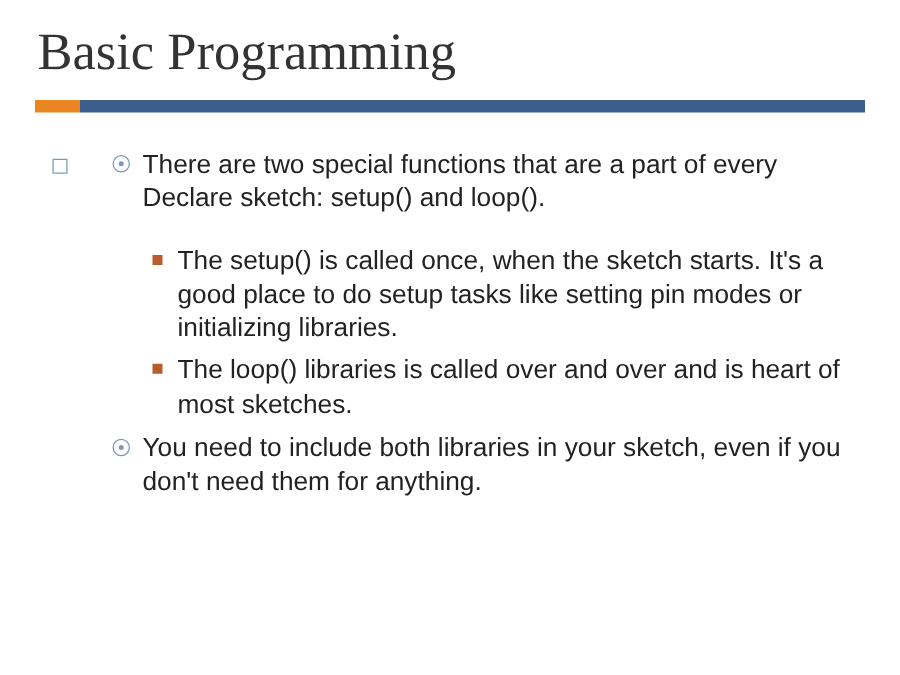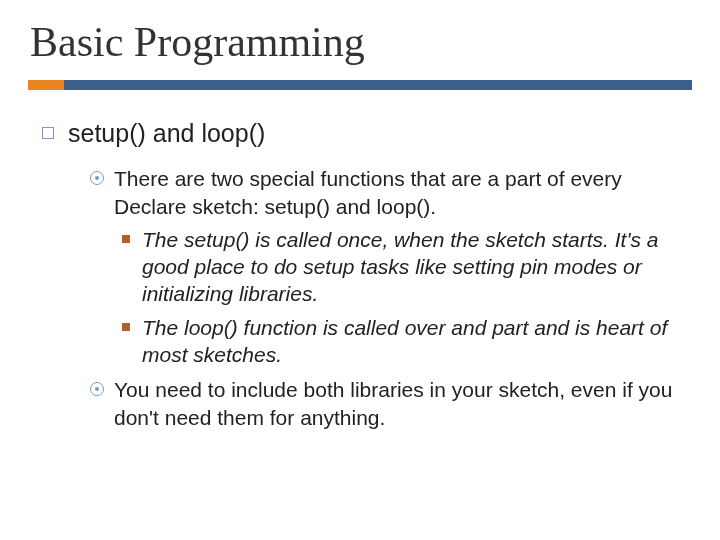--- a/index.html
+++ b/index.html
@@ -80,23 +80,22 @@
     position: absolute;
     left: 4.5px;
     top: 10.5px;
     width: 4px;
     height: 4px;
     border-radius: 50%;
     background: #7a9ac0;
   }
   .level3 {
     list-style: none;
-    margin-top: 6px;
+    margin-top: 22px;
     margin-left: 8px;
-    font-style: italic;
   }
   .level3 > li {
     position: relative;
     padding-left: 20px;
     font-size: 21px;
     font-family: Arial, Helvetica, sans-serif;
     color: #222;
     margin-bottom: 6px;
     line-height: 1.3;
   }
@@ -115,30 +114,29 @@
 
 <div class="slide">
   <h1 class="title">Basic Programming</h1>
   <div class="divider">
     <div class="accent"></div>
     <div class="bar"></div>
   </div>
 
   <ul class="level1">
     <li class="item-sans">
-      <span>setup() and loop()</span>
       <ul class="level2">
         <li>
           <span>There are two special functions that are a part of every Declare sketch: setup() and loop().</span>
           <ul class="level3">
             <li>
               <span>The setup() is called once, when the sketch starts. It's a good place to do setup tasks like setting pin modes or initializing libraries.</span>
             </li>
             <li>
-              <span>The loop() function is called over and part and is heart of most sketches.</span>
+              <span>The loop() libraries is called over and over and is heart of most sketches.</span>
             </li>
           </ul>
         </li>
         <li>
           <span>You need to include both libraries in your sketch, even if you don't need them for anything.</span>
         </li>
       </ul>
     </li>
   </ul>
 </div>

